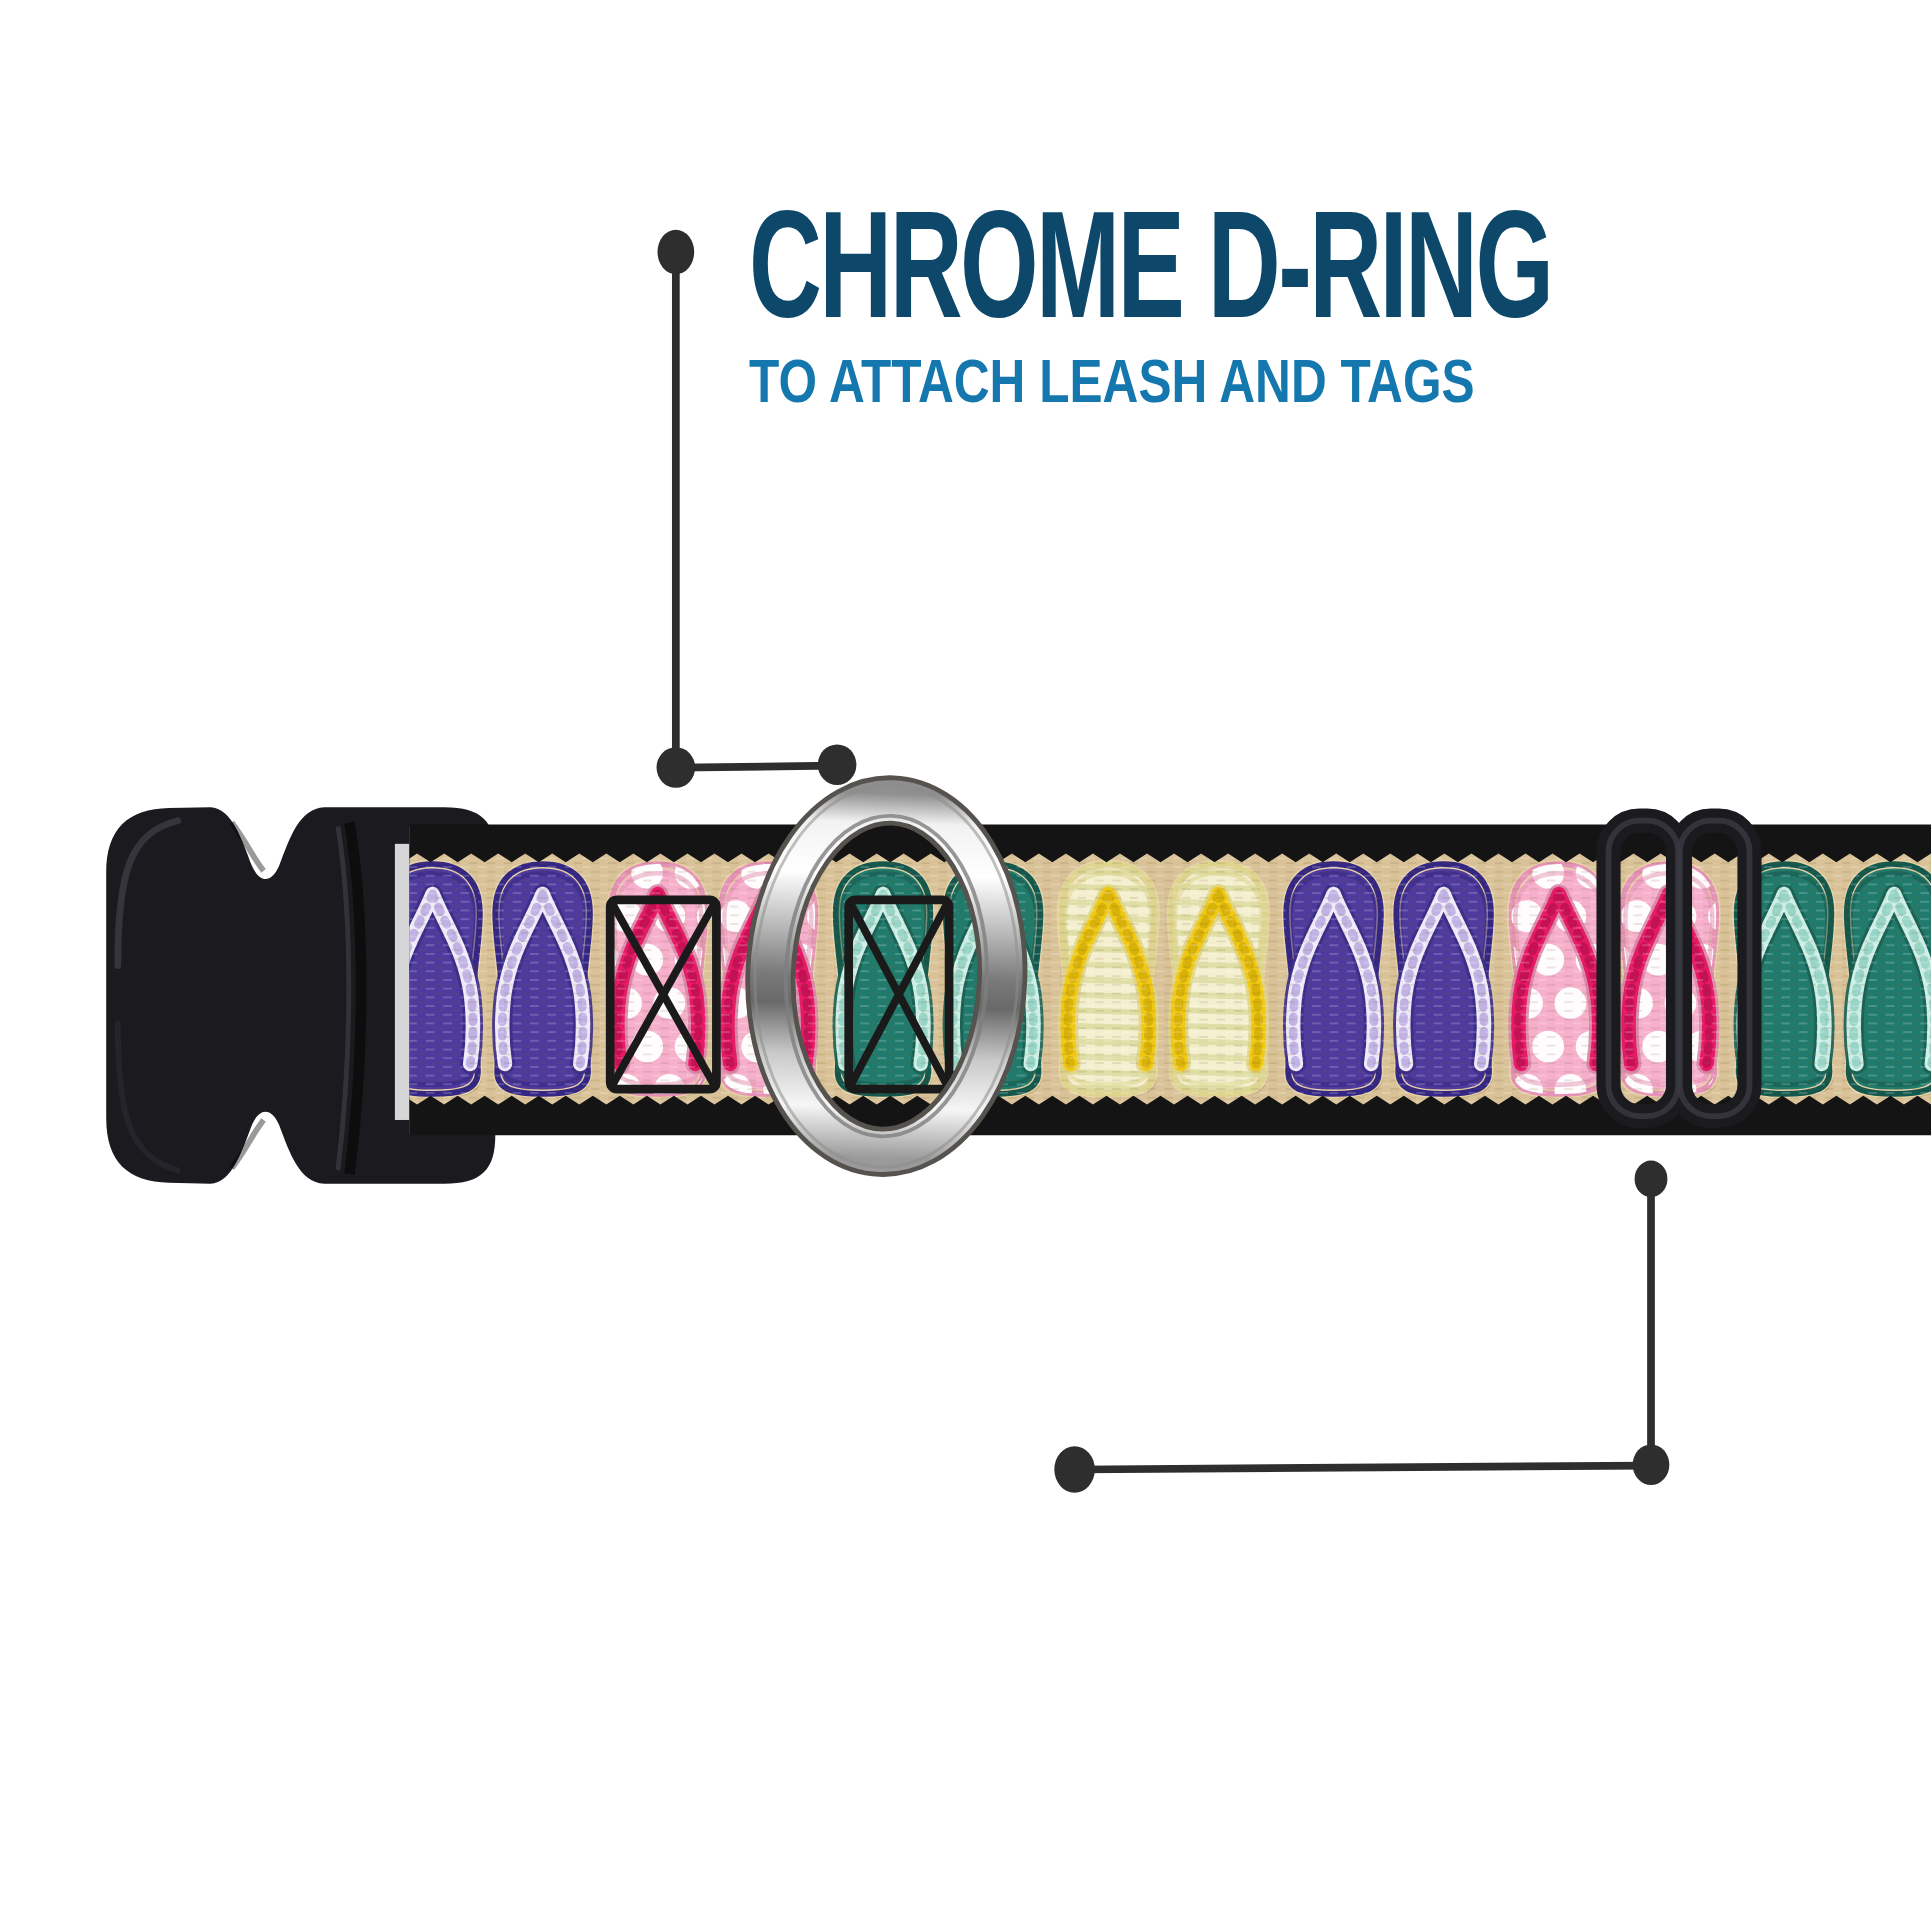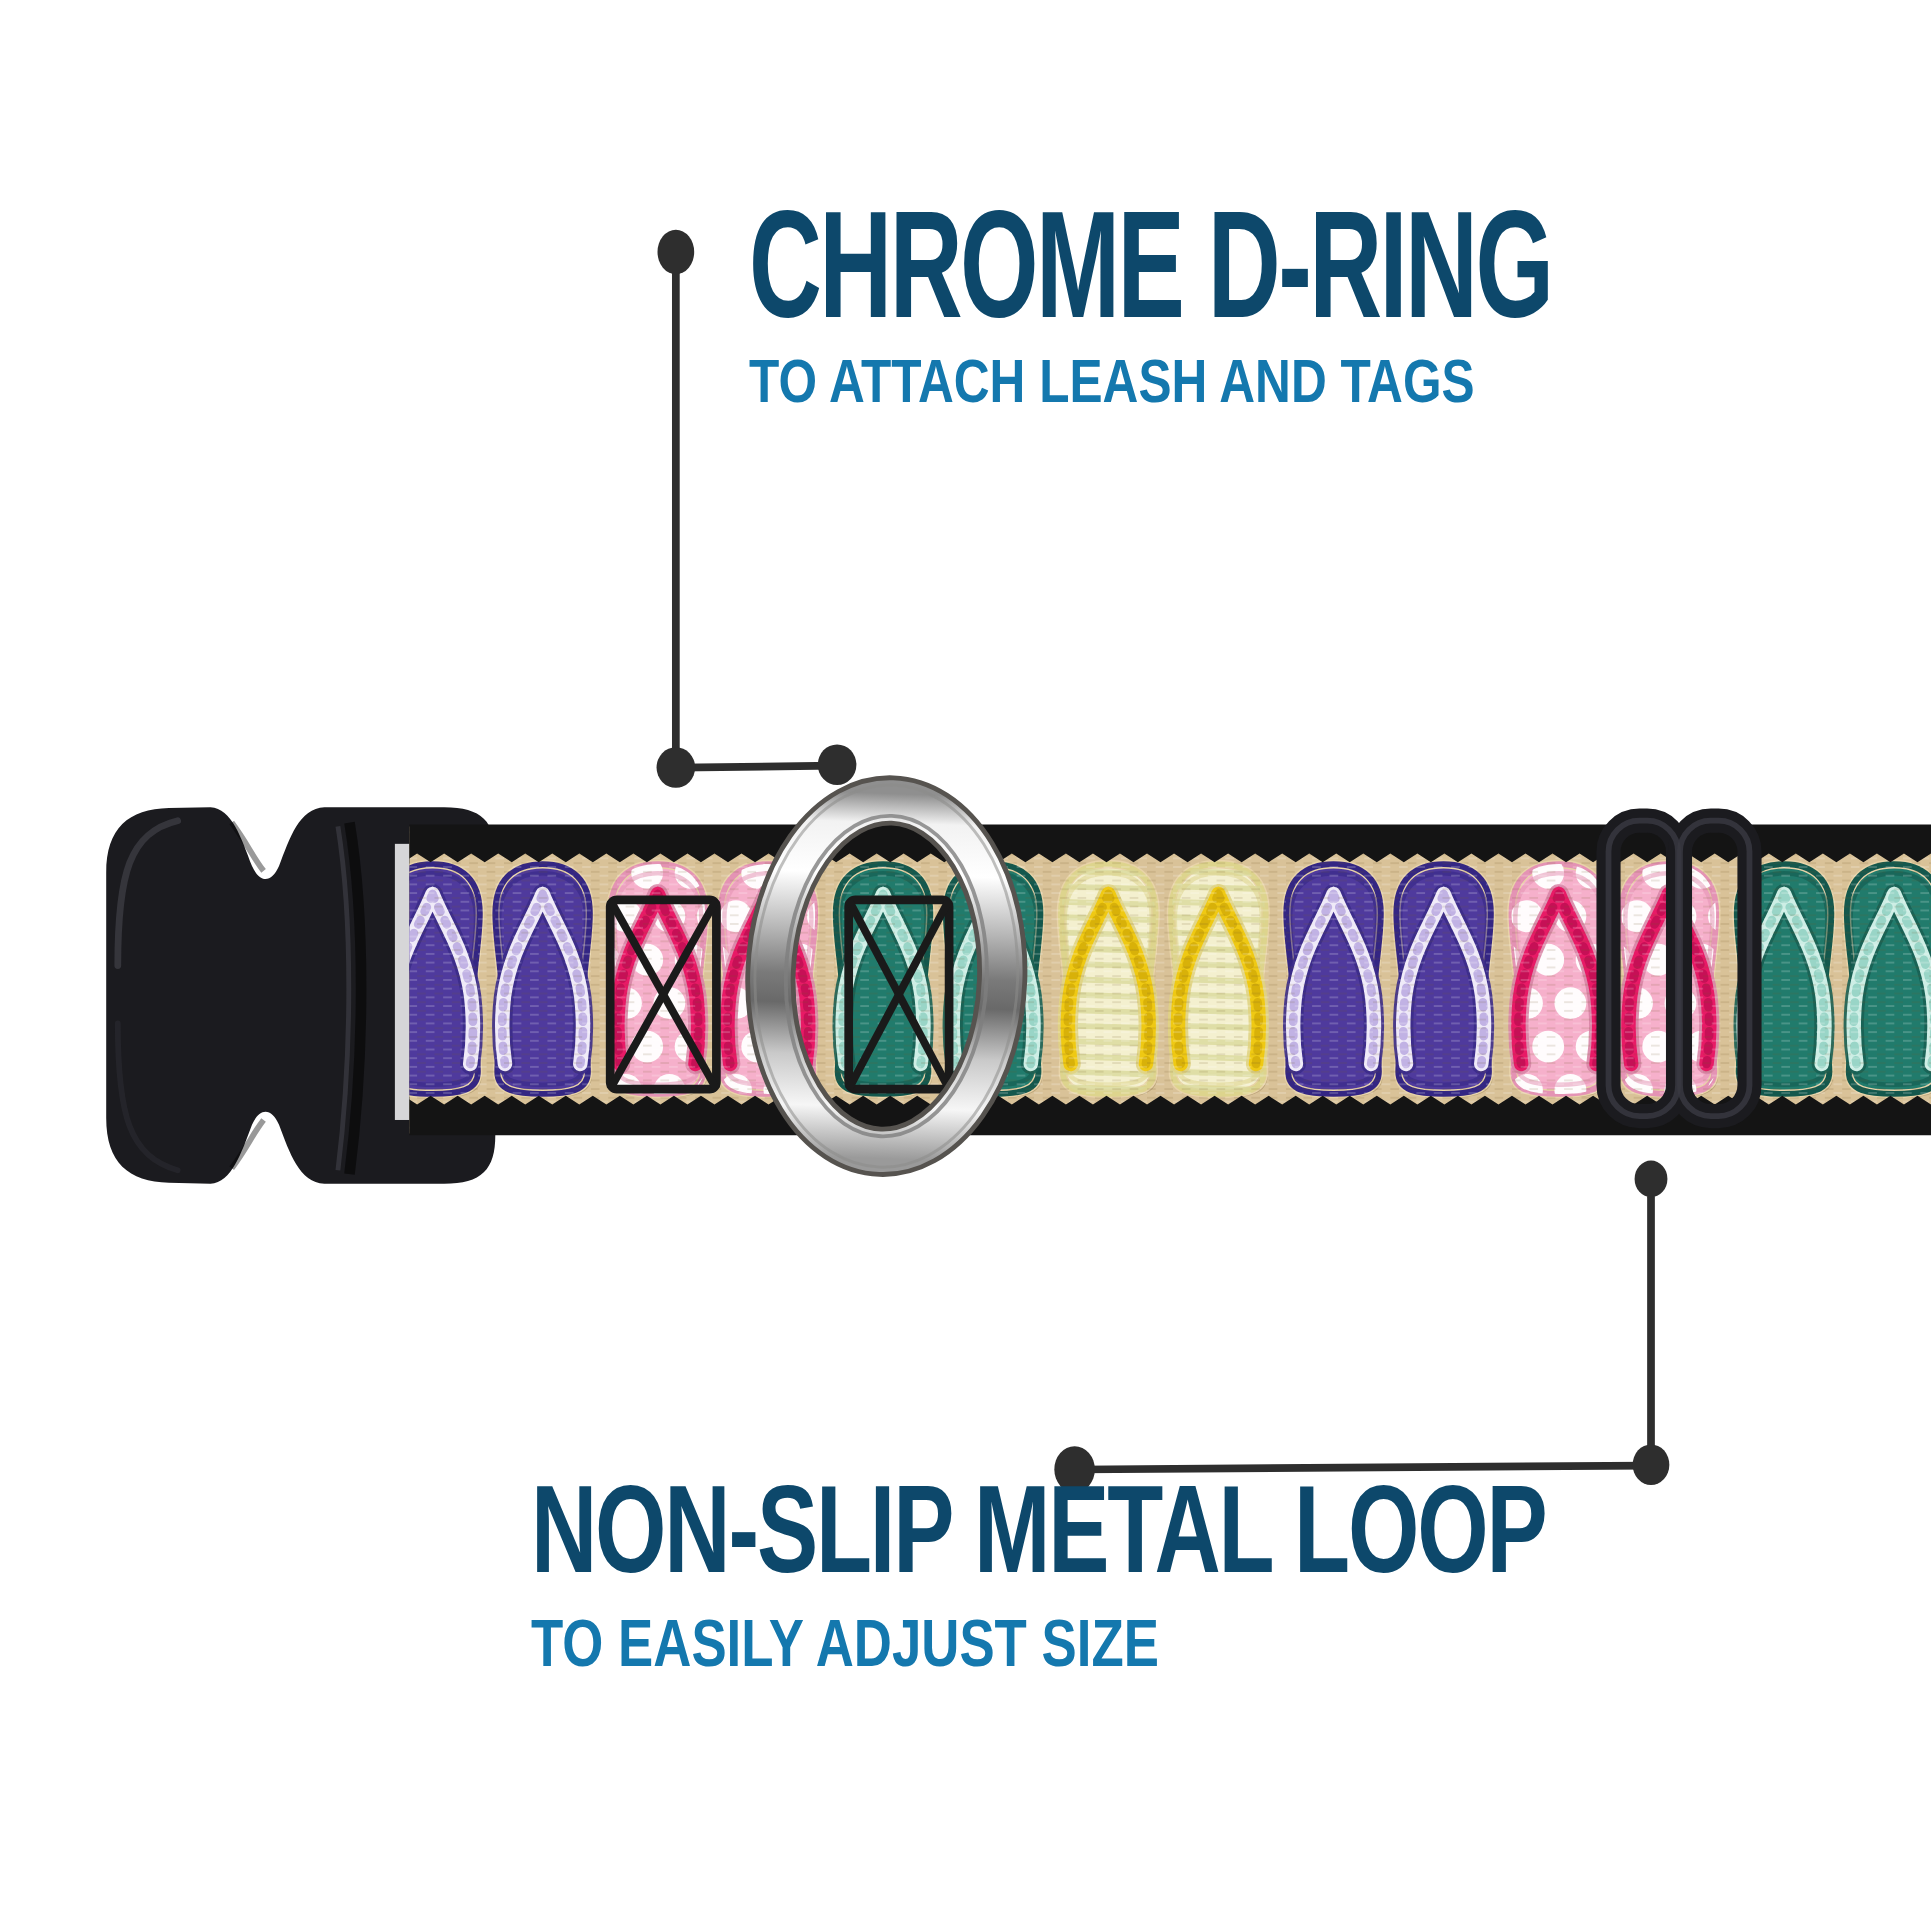--- a/index.html
+++ b/index.html
@@ -1010,18 +1010,14 @@
       <ellipse cx="1113" cy="1522" rx="21" ry="24"></ellipse>
     </g>
       </g>
   </svg>
 
   <div class="callout callout-top">
     <div class="title">CHROME D-RING</div>
     <div class="subtitle">TO ATTACH LEASH AND TAGS</div>
   </div>
 
-  <div class="callout callout-bottom">
-    <div class="title">NON-SLIP METAL LOOP</div>
-    <div class="subtitle">TO EASILY ADJUST SIZE</div>
-  </div>
 </div>
 
 
 </body></html>

